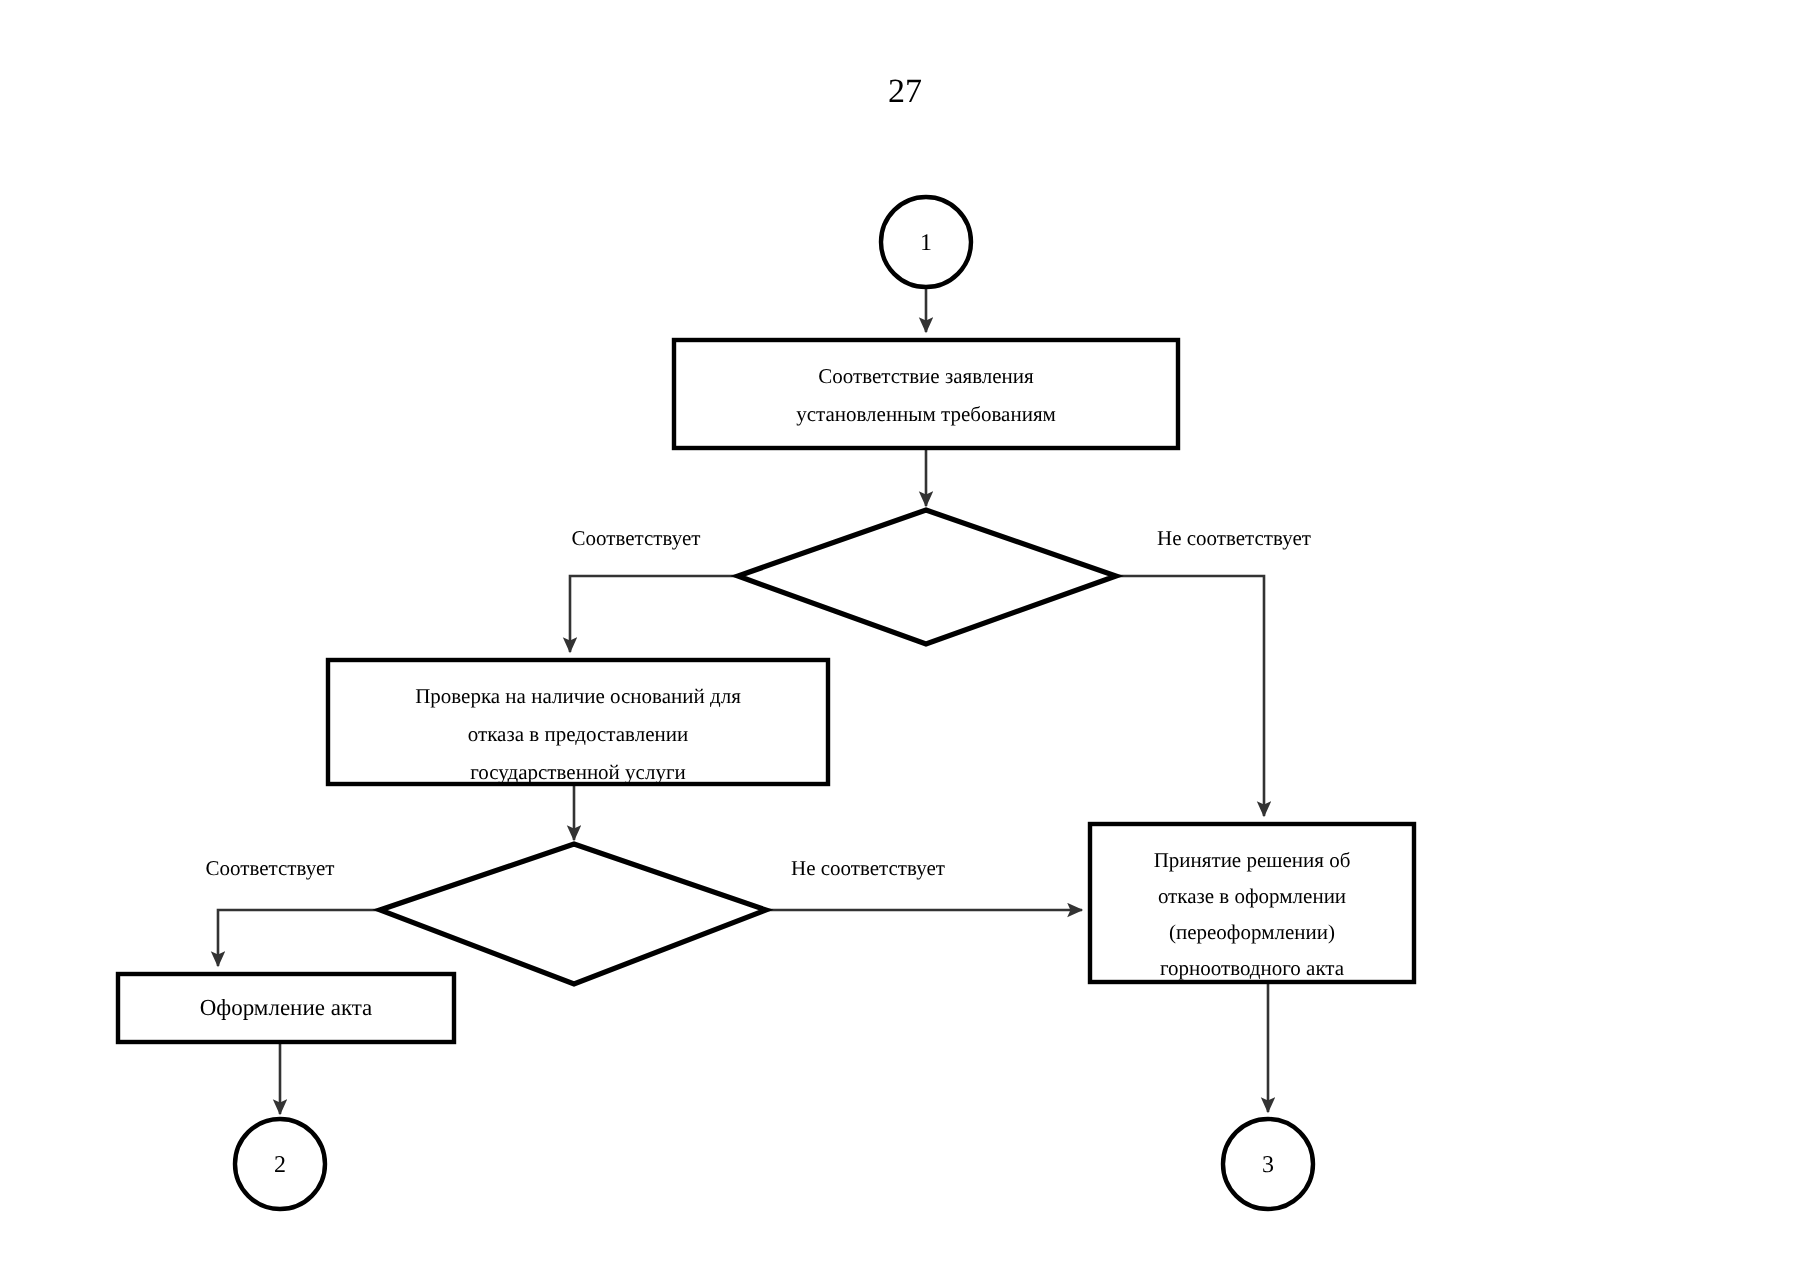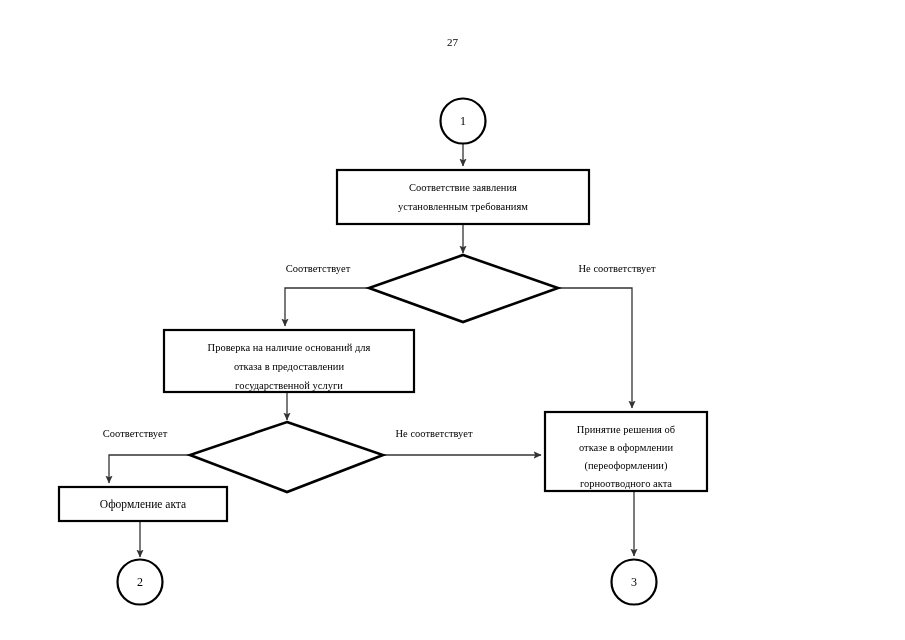--- a/index.html
+++ b/index.html
@@ -62,21 +62,21 @@
   .edge-label {
     font-family: "Liberation Serif", "DejaVu Serif", serif;
     font-size: 10.5px;
     fill: #000000;
     text-anchor: middle;
     dominant-baseline: middle;
   }
   .page-num {
     position: absolute;
     font-family: "Liberation Serif", "DejaVu Serif", serif;
-    font-size: 11px;
+    font-size: 17px;
     color: #000000;
     left: 0;
     top: 36px;
     width: 905px;
     text-align: center;
   }
   .page-num span { display: inline-block; margin-left: -452px; padding-left: 452px; }
 </style>
 </head>
 <body>

